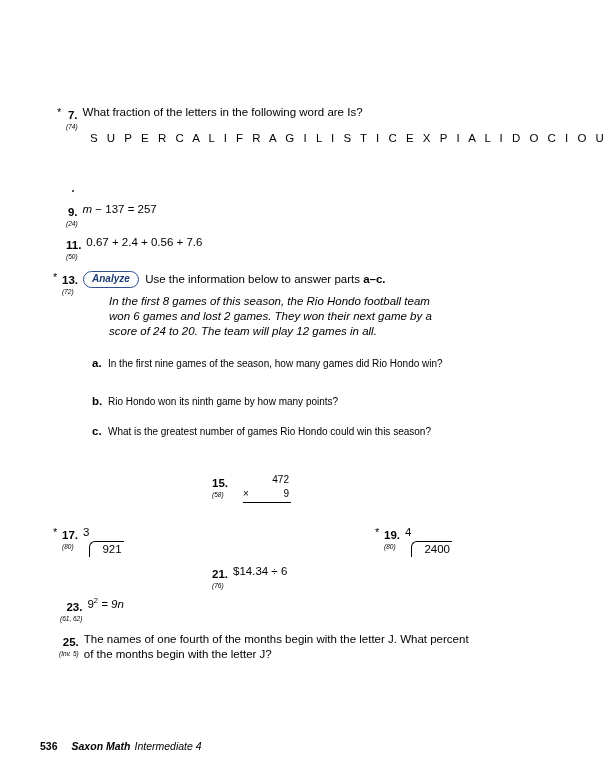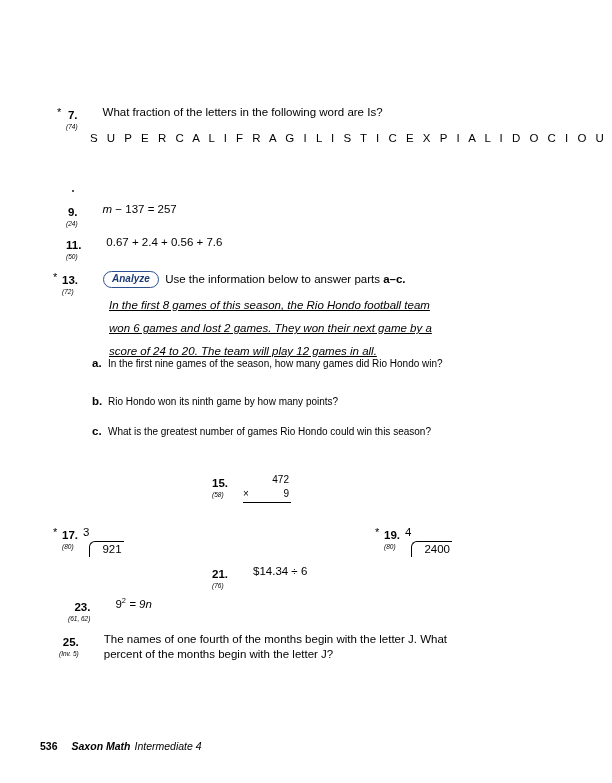--- a/index.html
+++ b/index.html
@@ -50,21 +50,20 @@
     font-size: 6.5px;
     font-style: italic;
     line-height: 8px;
     color: #000;
     white-space: nowrap;
     text-align: left;
   }
   .body {
     font-size: 11.5px;
     line-height: 15px;
-    margin-left: 20px;
   }
   .ital {
     font-style: italic;
   }
   .bold {
     font-weight: bold;
   }
 
   
   .spread {
@@ -87,23 +86,22 @@
     line-height: 12px;
     background: #ffffff;
     vertical-align: middle;
   }
 
   
   .story {
     position: absolute;
     font-size: 11.5px;
     font-style: italic;
-    line-height: 23px;
+    line-height: 15px;
     width: 300px;
-    text-decoration: underline;
   }
 
   
   .part {
     position: absolute;
     display: flex;
     align-items: flex-start;
   }
   .partlab {
     font-weight: bold;
@@ -293,21 +291,21 @@
   </div>
 
   <div class="prob" style="left:212px; top:564px;">
     <span class="numblock">
       <span class="num">21.</span>
       <span class="ref" style="display:block;">(76)</span>
     </span>
     <span class="body">$14.34 ÷ 6</span>
   </div>
 
-  <div class="prob" style="left:59px; top:597px;">
+  <div class="prob" style="left:51px; top:597px;">
     <span class="star"></span>
     <span class="numblock">
       <span class="num">23.</span>
       <span class="ref" style="display:block;">(61, 62)</span>
     </span>
     <span class="body"><span>9</span><sup class="exp">2</sup> <span class="ital">= 9n</span></span>
   </div>
 
   <div class="prob" style="left:50px; top:632px; width:420px;">
     <span class="star"></span>

